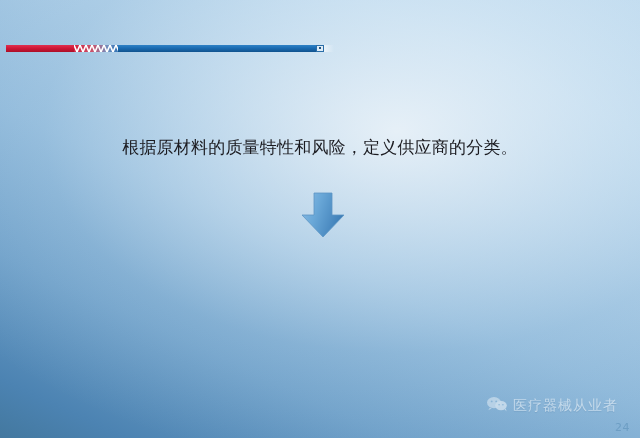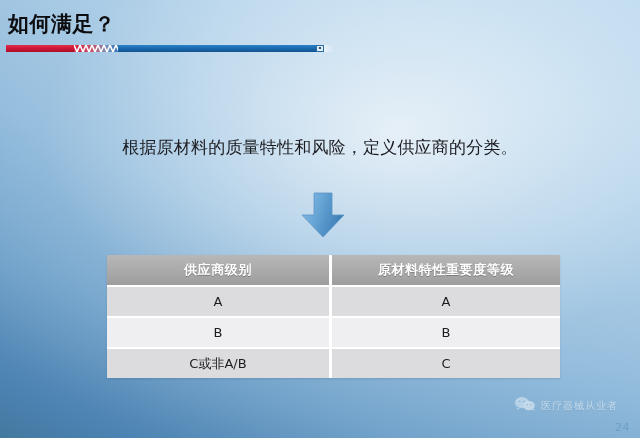--- a/index.html
+++ b/index.html
@@ -155,40 +155,39 @@
   .watermark {
     position: absolute;
     right: 22px;
     bottom: 22px;
     display: flex;
     align-items: center;
     gap: 5px;
     opacity: 0.55;
   }
   .wm-text {
-    font-size: 10px;
+    font-size: 14px;
     color: #f2f7fb;
     letter-spacing: 1px;
     text-shadow: 0 1px 1px rgba(60,100,140,0.35);
   }
   .pagenum {
     position: absolute;
     right: 10px;
     bottom: 4px;
     font-size: 11px;
     color: #6d9ec4;
     letter-spacing: 0.5px;
   }
 </style>
 </head>
 <body>
 
 <div class="slide">
 
-  <div class="title">如何满足？</div>
 
   <div class="rule">
     <div class="rule-red"></div>
     <div class="rule-zig">
       <svg width="48" height="7" viewBox="0 0 48 7" preserveAspectRatio="none" aria-hidden="true">
         <path d="M0 0 L3 7 L6 0 L9 7 L12 0 L15 7 L18 0 L21 7 L24 0 L27 7 L30 0 L33 7 L36 0 L39 7 L42 0 L45 7 L48 0" fill="none" stroke="#ffffff" stroke-width="1.6"></path>
       </svg>
     </div>
     <div class="rule-blue"></div>
     <div class="rule-cap">
@@ -205,46 +204,20 @@
         <linearGradient id="arrGrad" x1="0" y1="0" x2="1" y2="0.35">
           <stop offset="0%" stop-color="#8dbde4"></stop>
           <stop offset="42%" stop-color="#6aa8d8"></stop>
           <stop offset="100%" stop-color="#3f7fb8"></stop>
         </linearGradient>
       </defs>
       <path d="M15 1 L33 1 L33 23 L45 23 L24 45 L3 23 L15 23 Z" fill="url(#arrGrad)" stroke="#5d95c4" stroke-width="0.8"></path>
     </svg>
   </div>
 
-  <table class="table">
-    <colgroup>
-        <col class="c1">
-        <col class="c2">
-      </colgroup>
-    <thead>
-      <tr>
-        <th>供应商级别</th>
-        <th>原材料特性重要度等级</th>
-      </tr>
-    </thead>
-    <tbody>
-      <tr class="r-dark">
-        <td>A</td>
-        <td>A</td>
-      </tr>
-      <tr class="r-light">
-        <td>B</td>
-        <td>B</td>
-      </tr>
-      <tr class="r-dark">
-        <td>C或非A/B</td>
-        <td>C</td>
-      </tr>
-    </tbody>
-  </table>
 
   <div class="watermark">
     <span>
       <svg width="22" height="16" viewBox="0 0 22 16" aria-hidden="true">
         <ellipse cx="8" cy="6.6" rx="7" ry="5.6" fill="#ffffff" opacity="0.75"></ellipse>
         <path d="M4 11.4 L2.2 14.3 L5.6 12.6 Z" fill="#ffffff" opacity="0.75"></path>
         <circle cx="5.7" cy="5.4" r="0.95" fill="#8fb9d8"></circle>
         <circle cx="10.2" cy="5.4" r="0.95" fill="#8fb9d8"></circle>
         <ellipse cx="15" cy="9.6" rx="5.8" ry="4.7" fill="#ffffff" opacity="0.9"></ellipse>
         <path d="M18.7 13.3 L20.6 15.6 L19.9 12.8 Z" fill="#ffffff" opacity="0.9"></path>

